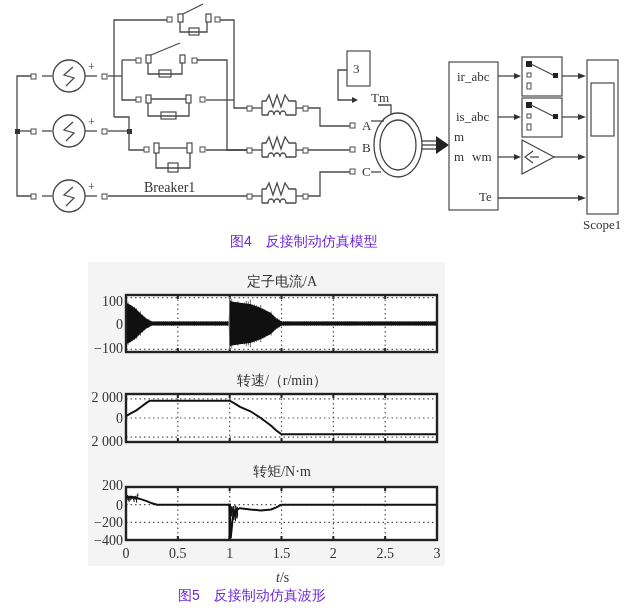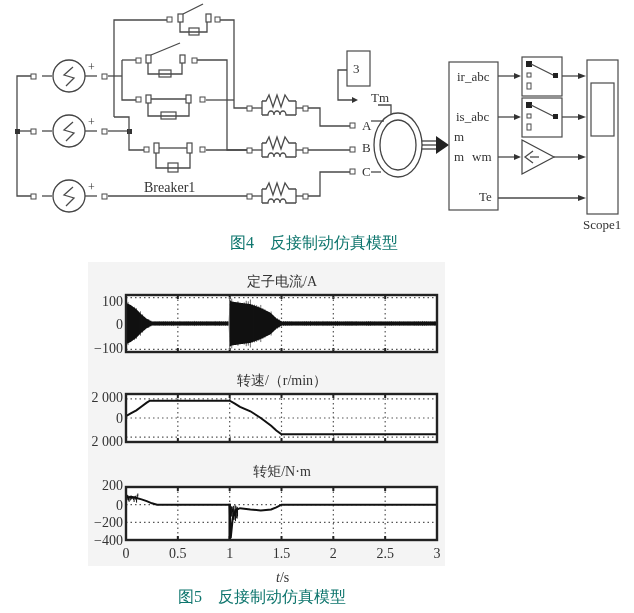--- a/index.html
+++ b/index.html
@@ -1,19 +1,19 @@
 <!DOCTYPE html>
 <html><head>
 <meta charset="utf-8">
 <style>
   html, body { margin: 0; padding: 0; background: #ffffff; }
   body { width: 634px; height: 613px; position: relative; overflow: hidden;
          font-family: "Liberation Serif", serif; color: #222; }
   #diagram { position: absolute; left: 0; top: 0; }
-  .cap { position: absolute; font-family: Liberation Serif, serif; font-size: 16px; color: #0f766e; white-space: pre; }
+  .cap { position: absolute; font-family: Liberation Sans, sans-serif; font-size: 14px; color: #6d28d9; white-space: pre; }
   #cap4 { left: 230px; top: 233px; }
   #cap5 { left: 178px; top: 587px; }
   #chartpanel { position: absolute; left: 88px; top: 262px; width: 357px; height: 304px; background: #f4f4f4; }
   #charts { position: absolute; left: 0; top: 0; }
   .stroke { stroke: #4a4a4a; fill: none; stroke-width: 1.3; }
   .blk { fill: none; stroke: #4a4a4a; stroke-width: 1.2; }
   .port { fill: #fff; stroke: #4a4a4a; stroke-width: 1; }
   svg text { font-family: "Liberation Serif", serif; fill: #333; }
 </style>
 </head>
@@ -513,13 +513,13 @@
       <text x="177.83333333333331" y="558" font-size="14" text-anchor="middle">0.5</text>
       <text x="229.66666666666666" y="558" font-size="14" text-anchor="middle">1</text>
       <text x="281.5" y="558" font-size="14" text-anchor="middle">1.5</text>
       <text x="333.3333333333333" y="558" font-size="14" text-anchor="middle">2</text>
       <text x="385.1666666666667" y="558" font-size="14" text-anchor="middle">2.5</text>
       <text x="437" y="558" font-size="14" text-anchor="middle">3</text>
     </g>
   <text x="276" y="582" font-size="14"><tspan font-style="italic">t</tspan><tspan>/s</tspan></text>
 </svg>
 
-<div id="cap5" class="cap">图5　反接制动仿真模型</div>
+<div id="cap5" class="cap">图5　反接制动仿真波形</div>
 
 </body></html>

